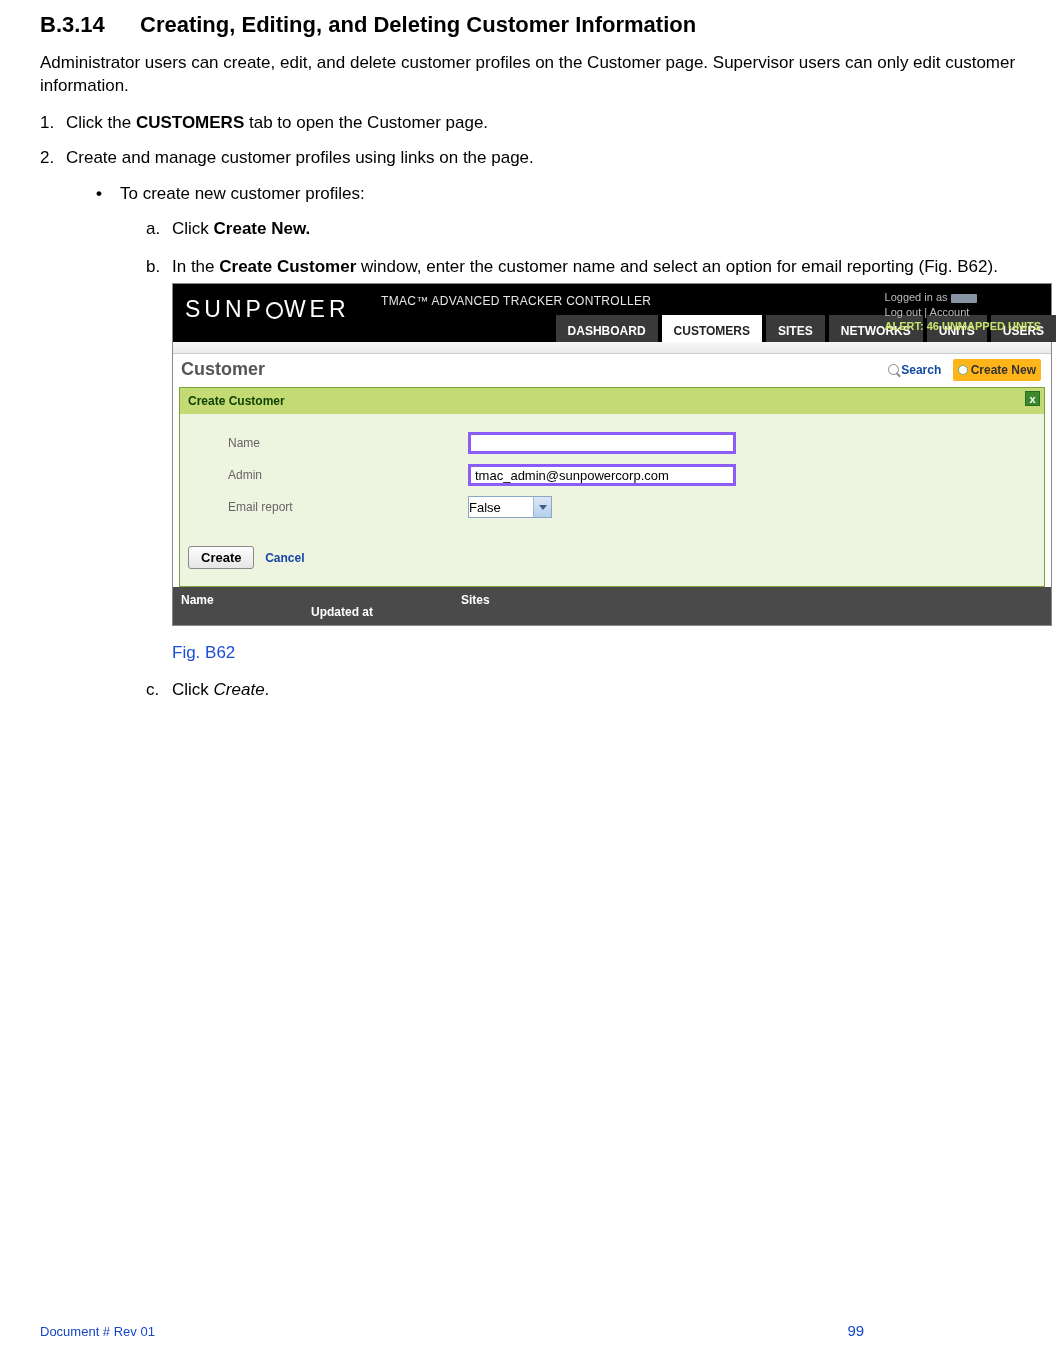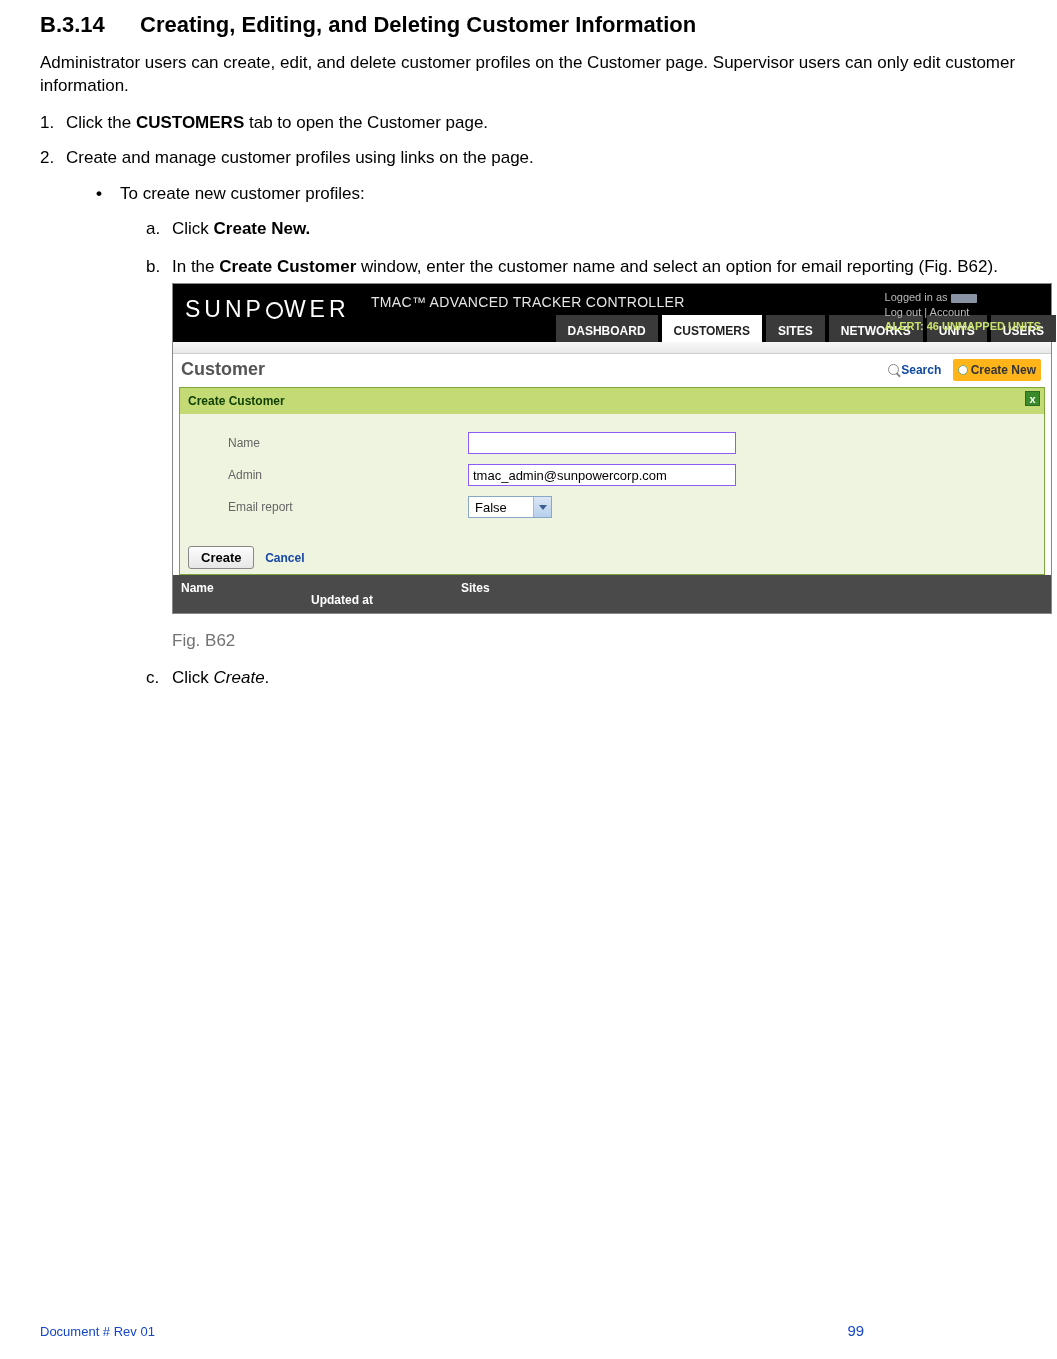--- a/index.html
+++ b/index.html
@@ -117,24 +117,24 @@
     line-height:1.3;
   }
   .app-header-right .alert { color:#c7e36b; font-weight:bold; }
   .app-header-right .blur {
     display:inline-block; width:26px; height:9px;
     background:#8893a3; vertical-align:middle;
     border-radius:1px;
   }
   .app-title-small {
     position:absolute;
-    left:198px;
+    left:208px;
     top:8px;
     color:#e6e6e6;
-    font-size:14px;
+    font-size:12px;
     letter-spacing:0.3px;
   }
   .app-tabs {
     display:flex;
     padding-left:194px;
     gap:4px;
     align-items:flex-end;
     height:100%;
     padding-bottom:0;
   }
@@ -226,49 +226,48 @@
   }
   .form-row {
     display:flex;
     align-items:center;
     margin-bottom:10px;
   }
   .form-row .lbl { width:240px; }
   .form-row input[type=text] {
     width:268px;
     height:22px;
-    border:1px solid #8b5cf6;
+    border:3px solid #8b5cf6;
     font-size:13px;
     padding:1px 4px;
     font-family:Arial;
   }
   .form-row .select {
     width:84px; height:22px;
     border:1px solid #89a7c7;
     background:#fff;
     display:flex; align-items:center;
-    padding-left:6px;
     font-size:13px; color:#000;
     position:relative;
   }
   .form-row .select .arrow {
     position:absolute; right:0; top:0; bottom:0;
     width:18px;
     background:linear-gradient(#dce7f5,#b6cfec);
     border-left:1px solid #9db9d9;
     display:flex; align-items:center; justify-content:center;
   }
   .form-row .select .arrow::after{
     content:""; width:0;height:0;
     border-left:4px solid transparent;
     border-right:4px solid transparent;
     border-top:5px solid #3b5e93;
   }
   .dialog-actions {
-    padding:6px 8px 4px 8px;
+    padding:6px 8px 16px 8px;
   }
   .dialog-actions button {
     font-family:Arial;
     font-size:13px;
     font-weight:bold;
     background:linear-gradient(#fdfdfd,#e6e6e6);
     border:1px solid #888;
     border-radius:3px;
     padding:3px 12px;
     cursor:pointer;
@@ -287,21 +286,21 @@
     font-weight:bold;
     display:flex;
     padding:4px 8px;
     margin-top:0;
   }
   .table-head .col-name{ width:130px; }
   .table-head .col-upd{ width:150px;margin-top:12px; }
   .table-head .col-sites{ flex:1; }
 
   .fig-caption {
-    color:#737373;
+    color:#1d4ed8;
     font-size:17px;
     margin:14px 0 10px 0;
   }
 
   .footer {
     position:absolute;
     bottom:20px;
     left:40px; right:40px;
     display:flex;
     justify-content:space-between;

